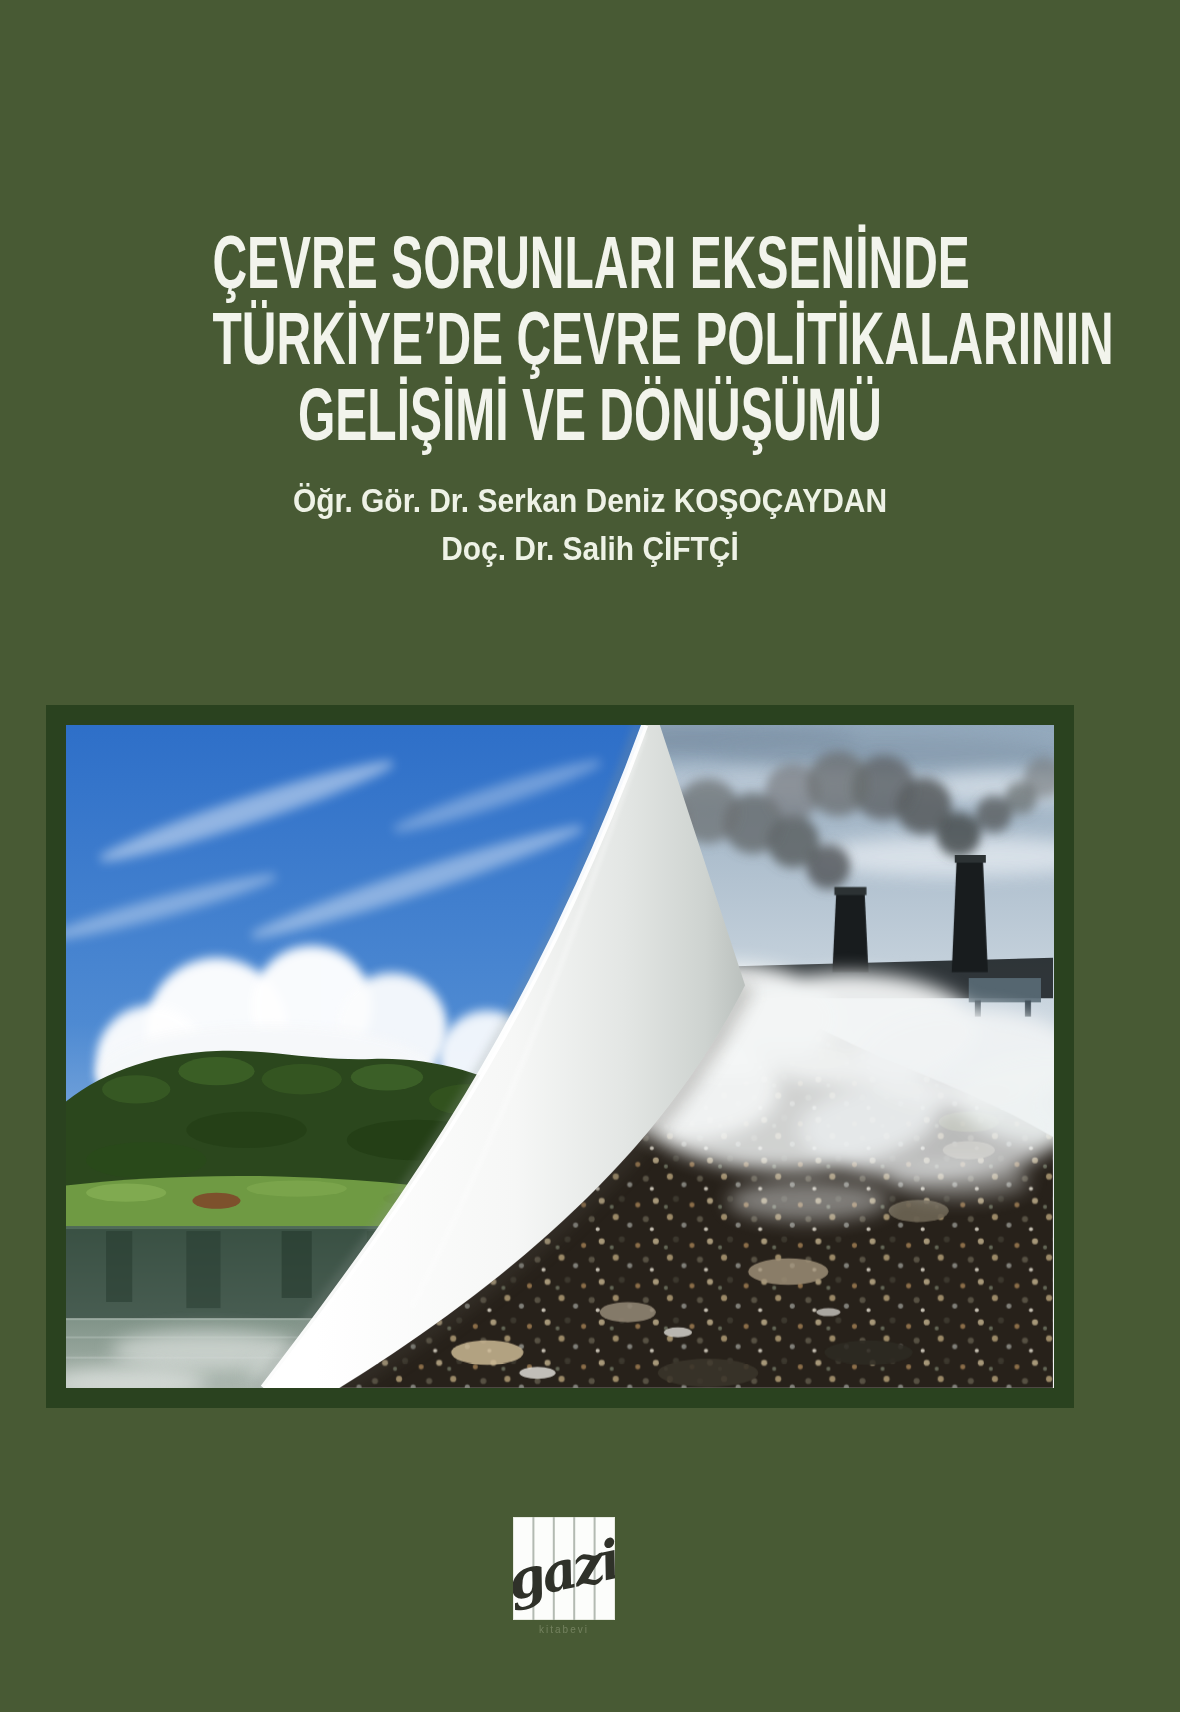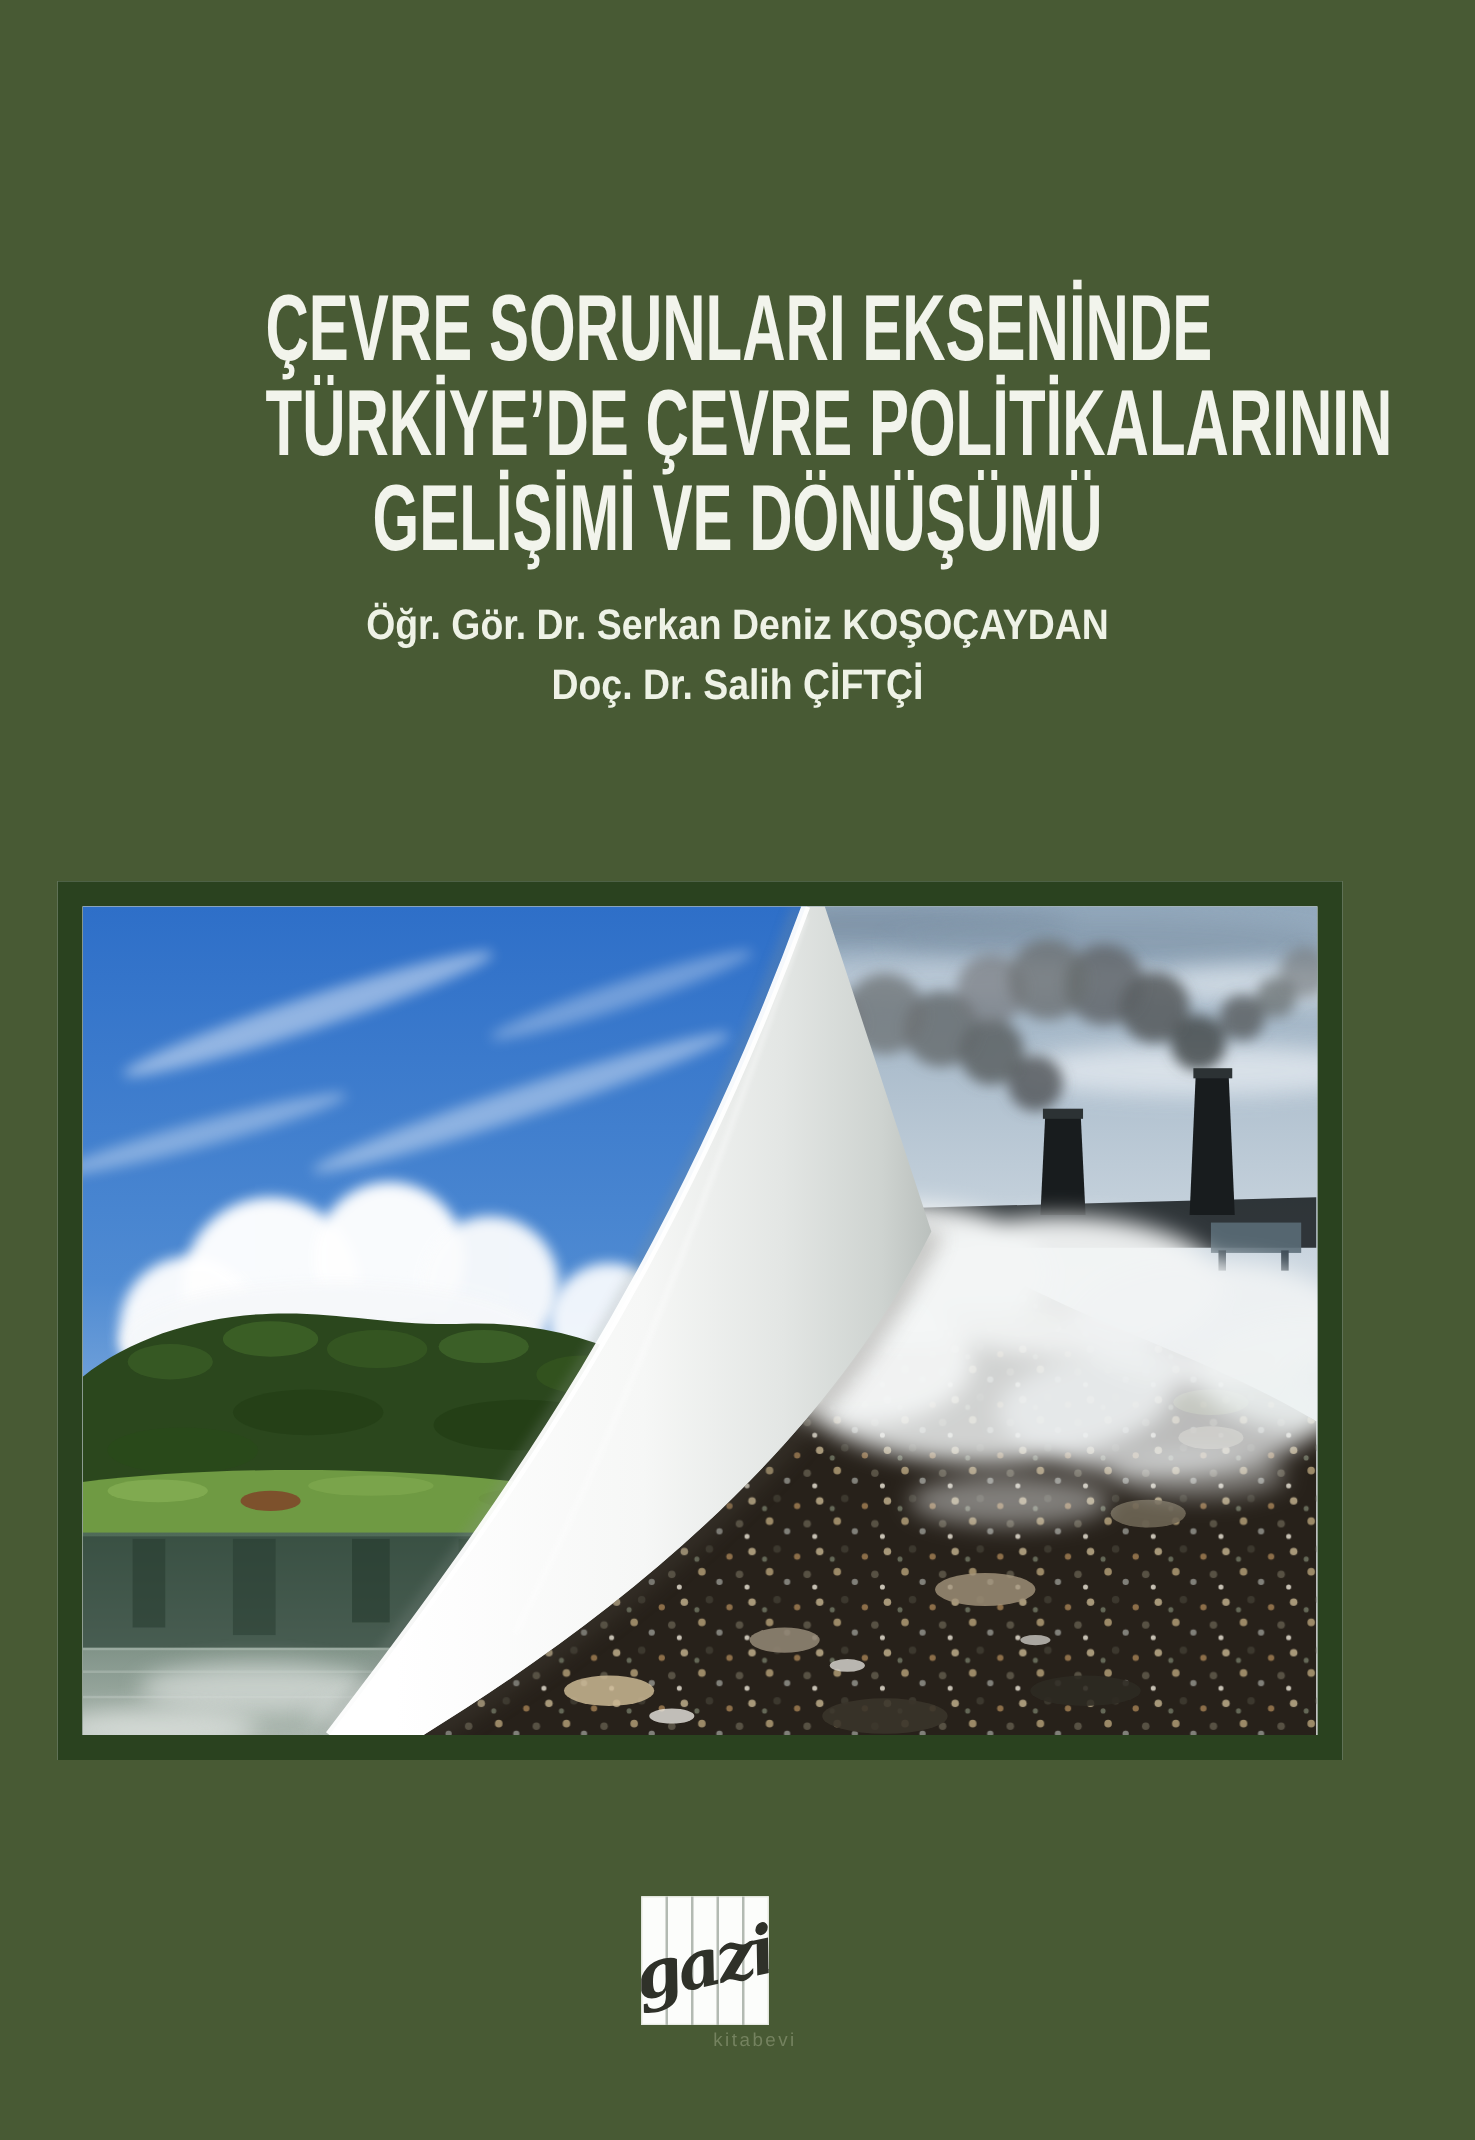--- a/index.html
+++ b/index.html
@@ -39,23 +39,22 @@
   .photo-frame svg{display:block;width:100%;height:100%;}
   .logo{position:absolute;left:513px;top:1517px;width:102px;}
   .logo-square{
     width:102px;height:103px;background:#fcfdfb;
     position:relative;box-shadow:0 0 0 1px #e7eae2 inset;
   }
   .logo-square svg{display:block;width:102px;height:103px;}
   .logo-caption{
     position:absolute;top:107px;left:51px;
     transform:translateX(-50%);
-    font-size:15px;letter-spacing:2px;color:#74825f;
+    font-size:10px;letter-spacing:2px;color:#74825f;
     white-space:nowrap;
-    margin-left:40px;
   }
 </style>
 </head>
 <body>
 
 <div>
 
   <h1 class="title">
     <div>ÇEVRE SORUNLARI EKSENİNDE</div>
     <div>TÜRKİYE’DE ÇEVRE POLİTİKALARININ</div>

